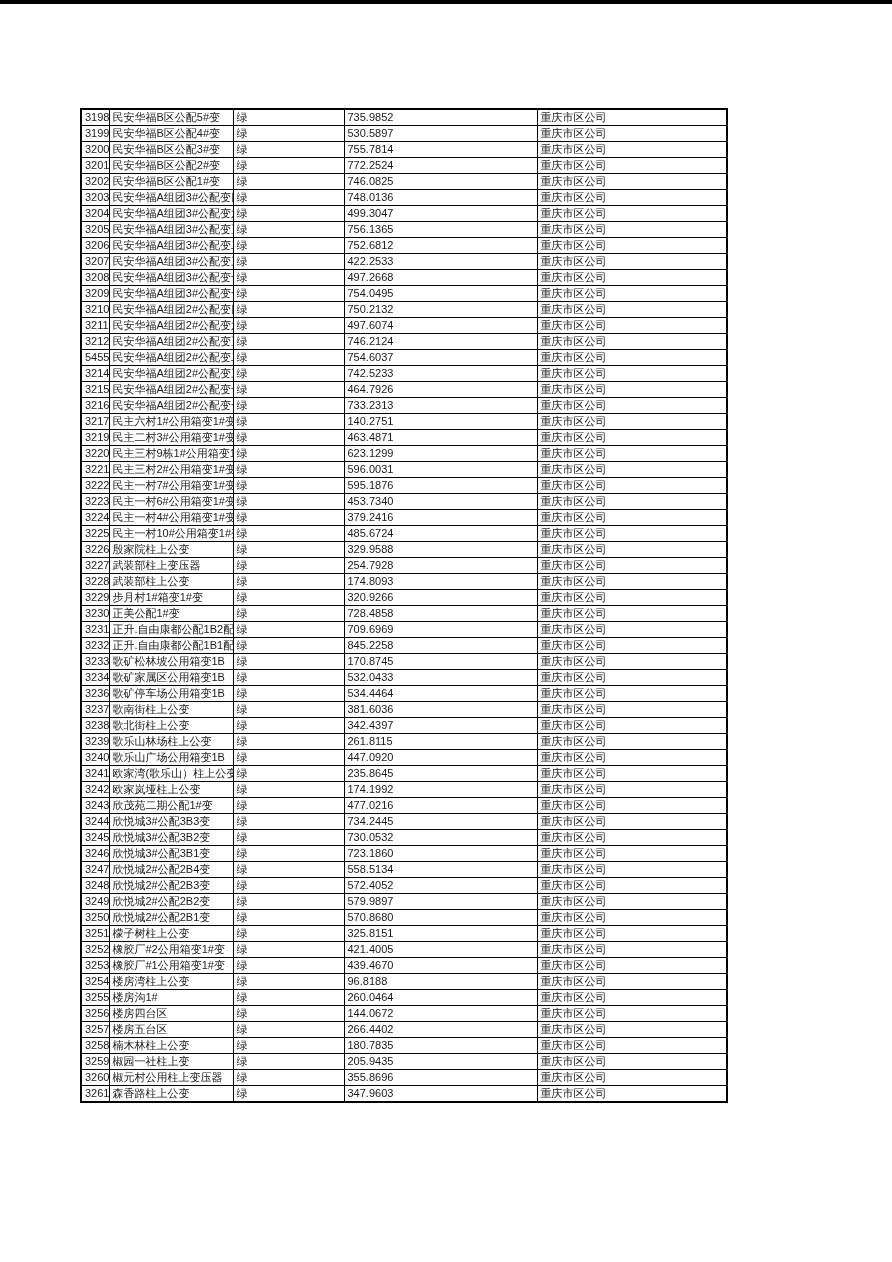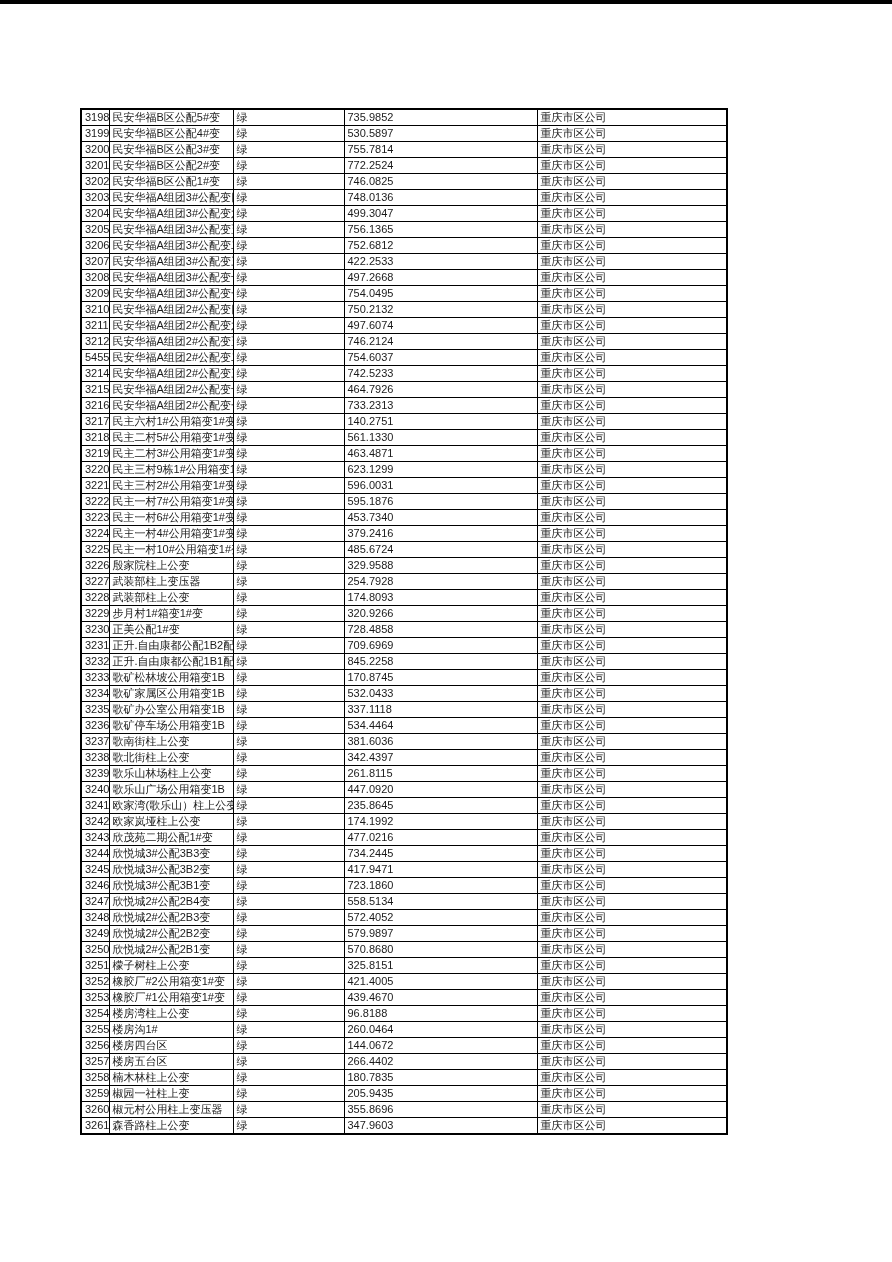--- a/index.html
+++ b/index.html
@@ -192,27 +192,20 @@
           <td class="c-company">重庆市区公司</td>
         </tr>
         <tr>
           <td class="c-id">3217</td>
           <td class="c-name">民主六村1#公用箱变1#变</td>
           <td class="c-status">绿</td>
           <td class="c-value">140.2751</td>
           <td class="c-company">重庆市区公司</td>
         </tr>
         <tr>
-          <td class="c-id">3218</td>
-          <td class="c-name">民主二村5#公用箱变1#变</td>
-          <td class="c-status">绿</td>
-          <td class="c-value">561.1330</td>
-          <td class="c-company">重庆市区公司</td>
-        </tr>
-        <tr>
           <td class="c-id">3219</td>
           <td class="c-name">民主二村3#公用箱变1#变</td>
           <td class="c-status">绿</td>
           <td class="c-value">463.4871</td>
           <td class="c-company">重庆市区公司</td>
         </tr>
         <tr>
           <td class="c-id">3220</td>
           <td class="c-name">民主三村9栋1#公用箱变1</td>
           <td class="c-status">绿</td>
@@ -311,27 +304,20 @@
           <td class="c-company">重庆市区公司</td>
         </tr>
         <tr>
           <td class="c-id">3234</td>
           <td class="c-name">歌矿家属区公用箱变1B</td>
           <td class="c-status">绿</td>
           <td class="c-value">532.0433</td>
           <td class="c-company">重庆市区公司</td>
         </tr>
         <tr>
-          <td class="c-id">3235</td>
-          <td class="c-name">歌矿办公室公用箱变1B</td>
-          <td class="c-status">绿</td>
-          <td class="c-value">337.1118</td>
-          <td class="c-company">重庆市区公司</td>
-        </tr>
-        <tr>
           <td class="c-id">3236</td>
           <td class="c-name">歌矿停车场公用箱变1B</td>
           <td class="c-status">绿</td>
           <td class="c-value">534.4464</td>
           <td class="c-company">重庆市区公司</td>
         </tr>
         <tr>
           <td class="c-id">3237</td>
           <td class="c-name">歌南街柱上公变</td>
           <td class="c-status">绿</td>
@@ -384,21 +370,21 @@
           <td class="c-id">3244</td>
           <td class="c-name">欣悦城3#公配3B3变</td>
           <td class="c-status">绿</td>
           <td class="c-value">734.2445</td>
           <td class="c-company">重庆市区公司</td>
         </tr>
         <tr>
           <td class="c-id">3245</td>
           <td class="c-name">欣悦城3#公配3B2变</td>
           <td class="c-status">绿</td>
-          <td class="c-value">417.9471</td>
+          <td class="c-value">730.0532</td>
           <td class="c-company">重庆市区公司</td>
         </tr>
         <tr>
           <td class="c-id">3246</td>
           <td class="c-name">欣悦城3#公配3B1变</td>
           <td class="c-status">绿</td>
           <td class="c-value">723.1860</td>
           <td class="c-company">重庆市区公司</td>
         </tr>
         <tr>

